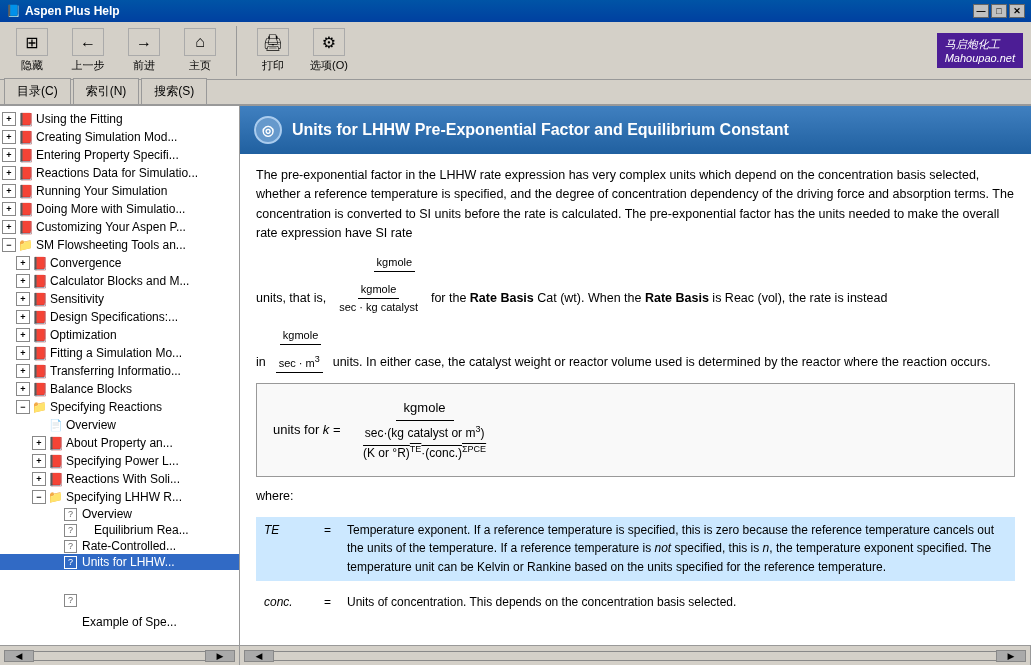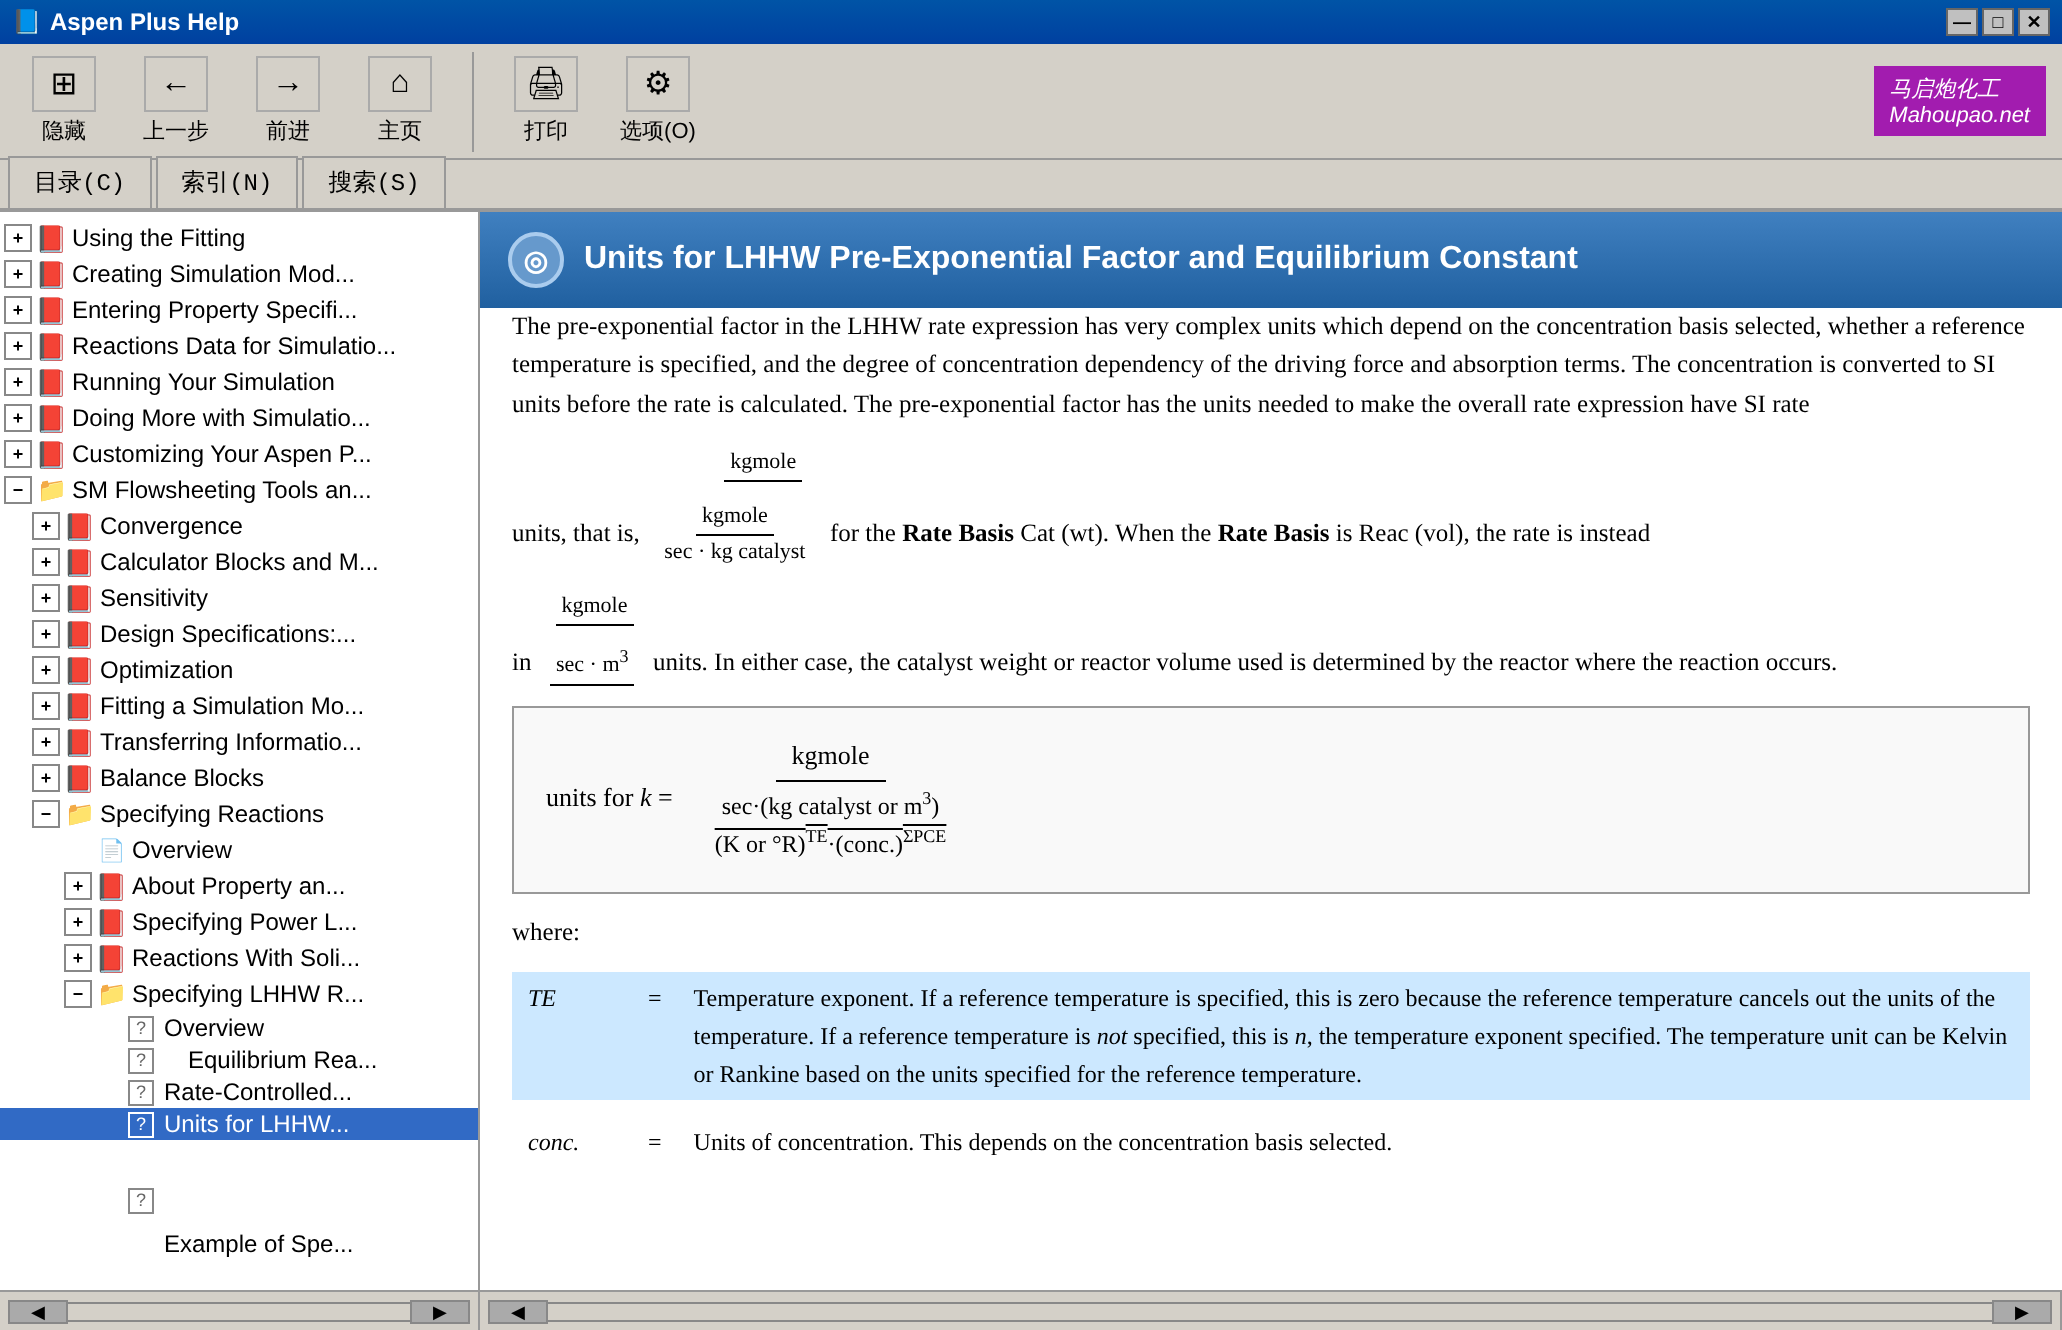--- a/index.html
+++ b/index.html
@@ -49,36 +49,35 @@
       border: 1px solid #aaa;
       display: flex; align-items: center; justify-content: center;
       font-size: 16px;
       margin-bottom: 2px;
     }
     .toolbar-separator {
       width: 1px; height: 50px; background: #999; margin: 0 4px;
     }
     .toolbar-right {
       margin-left: auto;
-      background: #a21caf;
+      background: #4c1d95;
       color: white;
       padding: 4px 8px;
       font-size: 11px;
       font-style: italic;
     }
 
     
     .tab-row {
       height: 26px;
       background: #d4d0c8;
       display: flex;
       align-items: flex-end;
       padding: 0 4px;
       border-bottom: 2px solid #999;
-      font-family: Liberation Mono, monospace;
     }
     .tab {
       padding: 4px 12px;
       background: #d4d0c8;
       border: 1px solid #999;
       border-bottom: none;
       font-size: 12px;
       cursor: pointer;
       margin-right: 2px;
     }
@@ -157,25 +156,24 @@
       width: 28px; height: 28px;
       background: #6699cc;
       border: 2px solid #aaccee;
       border-radius: 50%;
       display: flex; align-items: center; justify-content: center;
       font-size: 14px;
       flex-shrink: 0;
     }
 
     .content-body {
-      padding: 0 16px;
+      padding: 12px 16px;
       font-size: 12.5px;
       line-height: 1.55;
       color: #000;
-      font-family: Liberation Serif, serif;
     }
     .content-body p { margin-bottom: 10px; }
     .content-body b { font-weight: bold; }
 
     .formula-line {
       display: flex; align-items: center;
       margin: 8px 0;
     }
 
     .big-formula {

